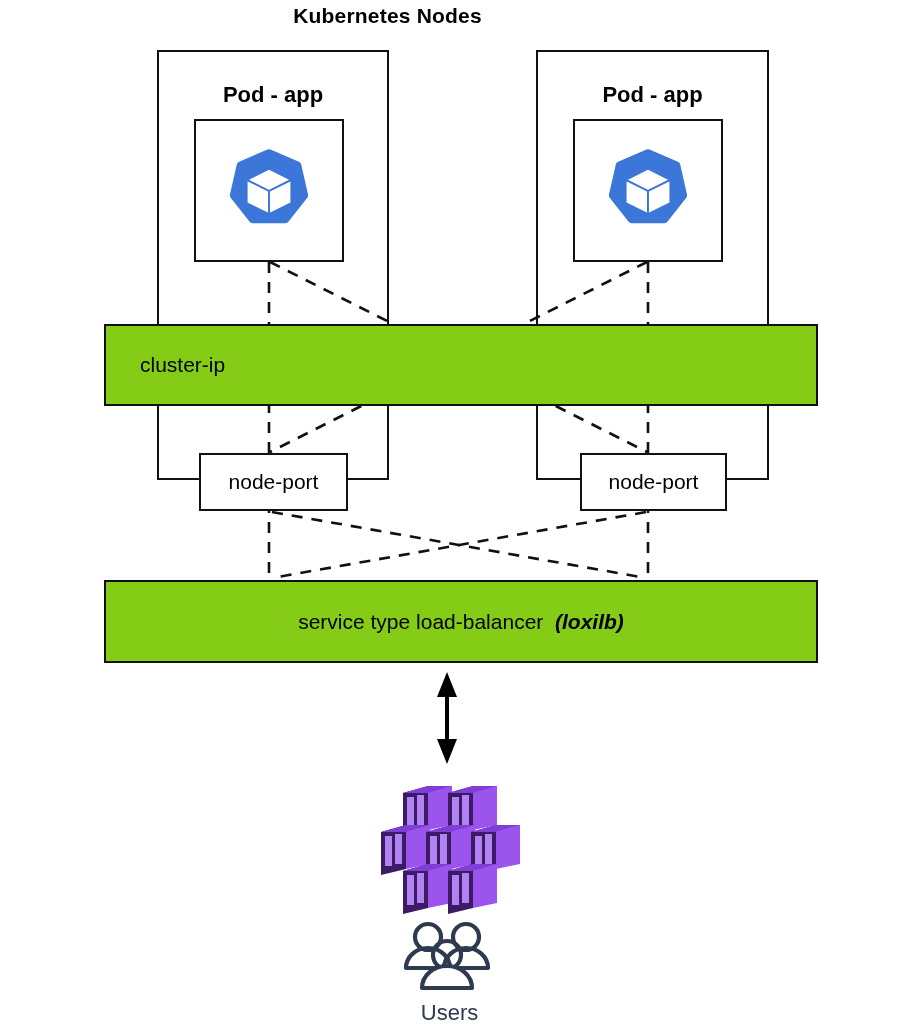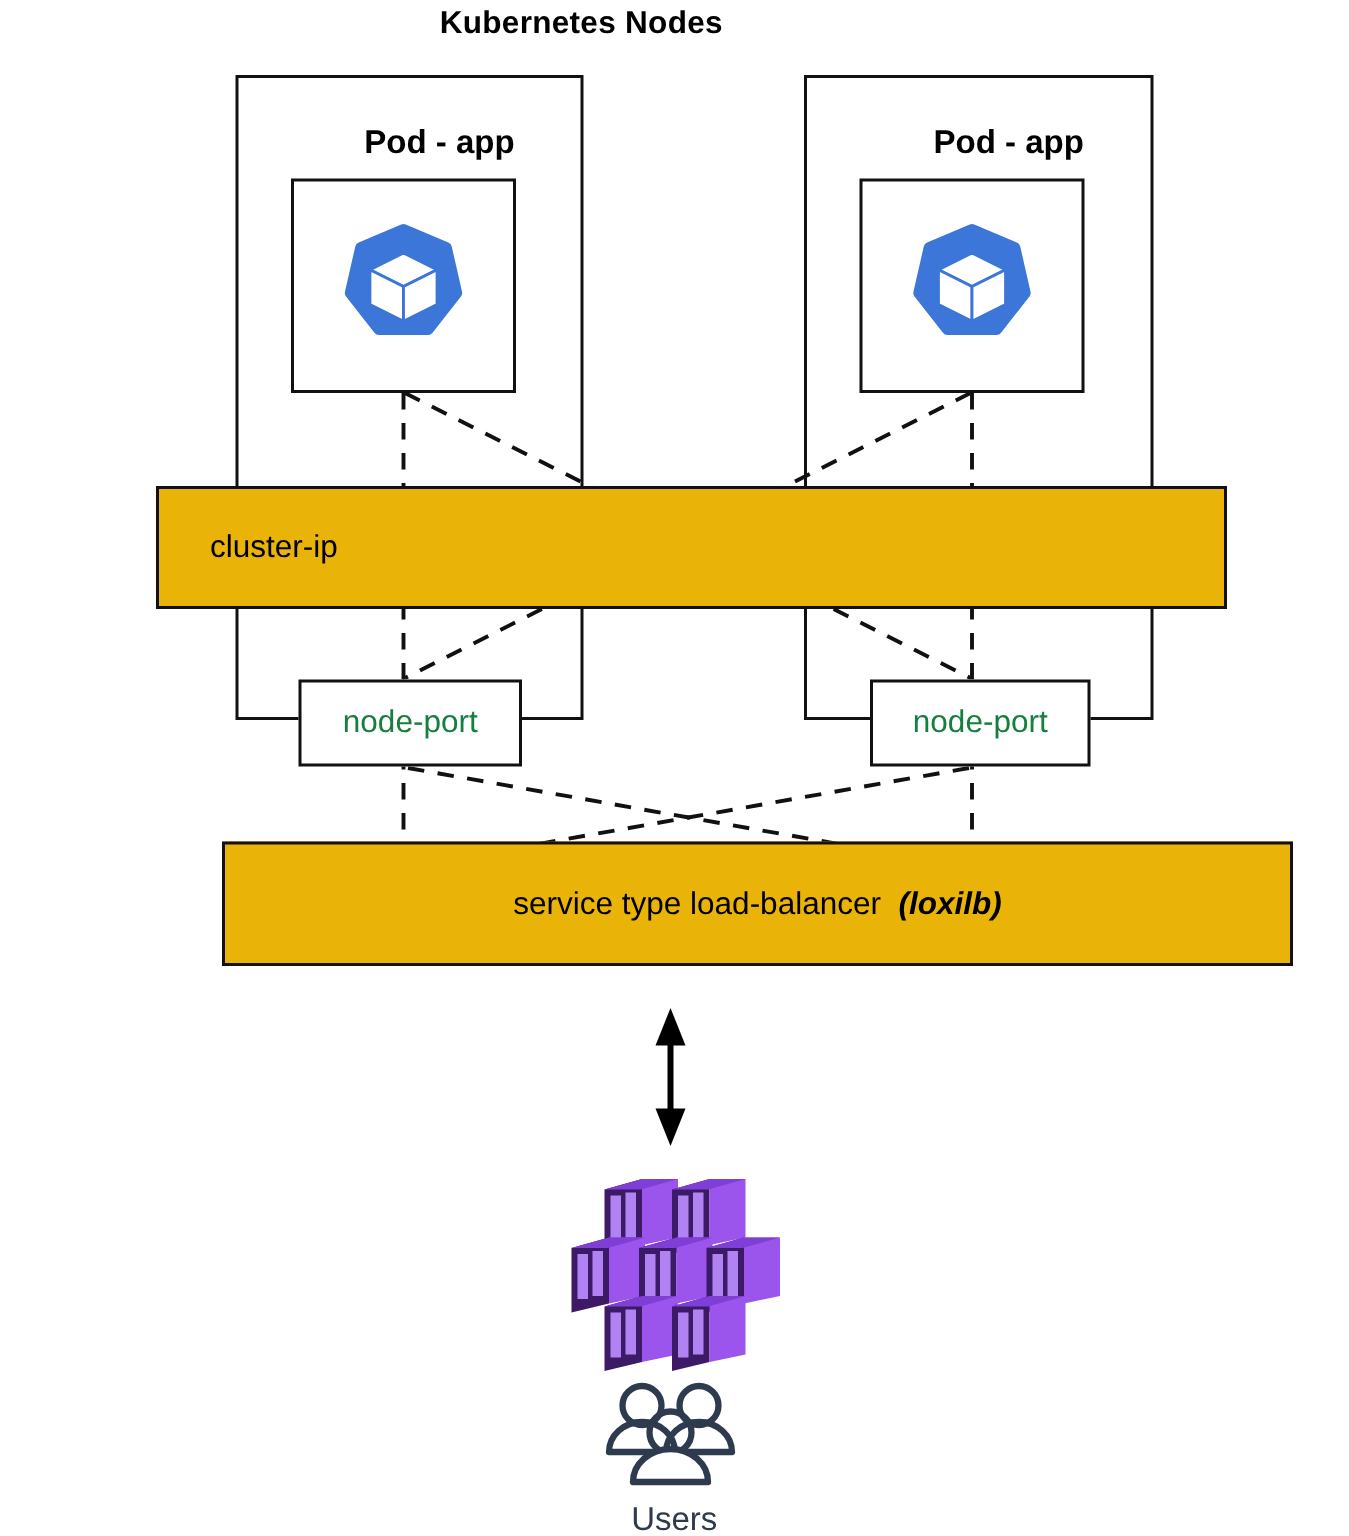--- a/index.html
+++ b/index.html
@@ -37,35 +37,34 @@
     border: 2.5px solid #111111;
     background: transparent;
     box-sizing: border-box;
   }
   .pod-label {
     position: absolute;
     text-align: center;
     font-size: 22px;
     font-weight: bold;
     color: #000;
-    padding-left: 20px;
   }
   .pod-inner {
     position: absolute;
     border: 2.5px solid #111111;
     background: #ffffff;
     box-sizing: border-box;
     display: flex;
     align-items: center;
     justify-content: center;
   }
   .bar {
     position: absolute;
     border: 2.5px solid #111111;
-    background: #eab308;
+    background: #84cc16;
     box-sizing: border-box;
     display: flex;
     align-items: center;
   }
   .bar-left-text {
     padding-left: 34px;
     font-size: 21px;
     color: #000;
   }
   .bar-center {
@@ -82,21 +81,21 @@
   }
   .port-box {
     position: absolute;
     border: 2.5px solid #111111;
     background: #ffffff;
     box-sizing: border-box;
     display: flex;
     align-items: center;
     justify-content: center;
     font-size: 21px;
-    color: #15803d;
+    color: #000000;
   }
   .users-label {
     position: absolute;
     left: 0;
     top: 1000px;
     width: 899px;
     text-align: center;
     font-size: 22px;
     color: #2e3b4e;
   }
@@ -170,21 +169,21 @@
     <span class="bar-left-text">cluster-ip</span>
   </div>
 
   <div class="port-box" style="left:199px; top:453px; width:149px; height:58px;">
     <span>node-port</span>
   </div>
   <div class="port-box" style="left:580px; top:453px; width:147px; height:58px;">
     <span>node-port</span>
   </div>
 
-  <div class="bar bar-center" style="left:104px; top:561px; width:714px; height:83px;margin-left:44px;">
+  <div class="bar bar-center" style="left:104px; top:580px; width:714px; height:83px;">
     <span class="lb-text"><span>service type load-balancer  </span><b>(loxilb)</b></span>
   </div>
 
   <svg class="layer above" viewBox="0 0 899 1024">
     <g>
       <line x1="447" y1="688" x2="447" y2="748" stroke="#000000" stroke-width="4"></line>
       <polygon points="447,672 437,697 457,697" fill="#000000"></polygon>
       <polygon points="447,764 437,739 457,739" fill="#000000"></polygon>
     </g>
   </svg>

